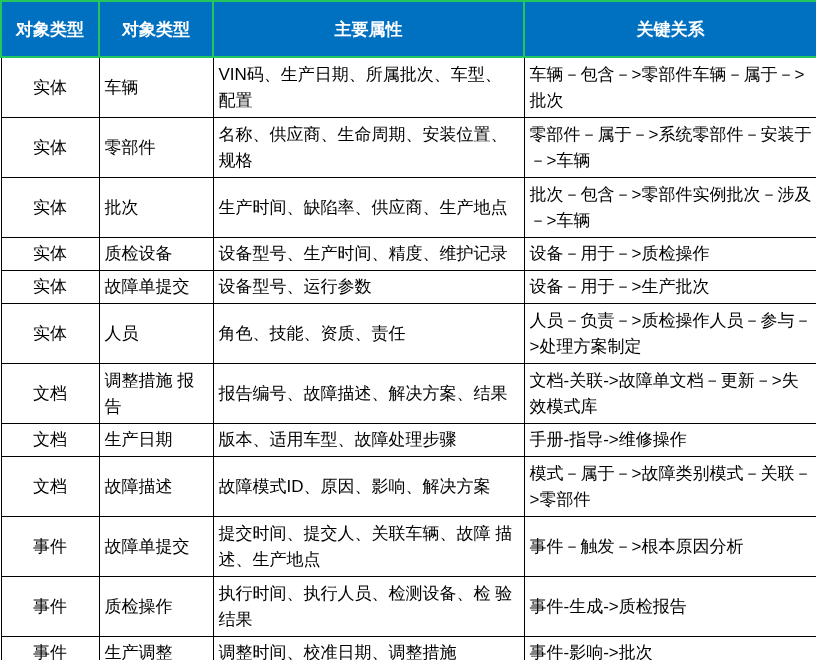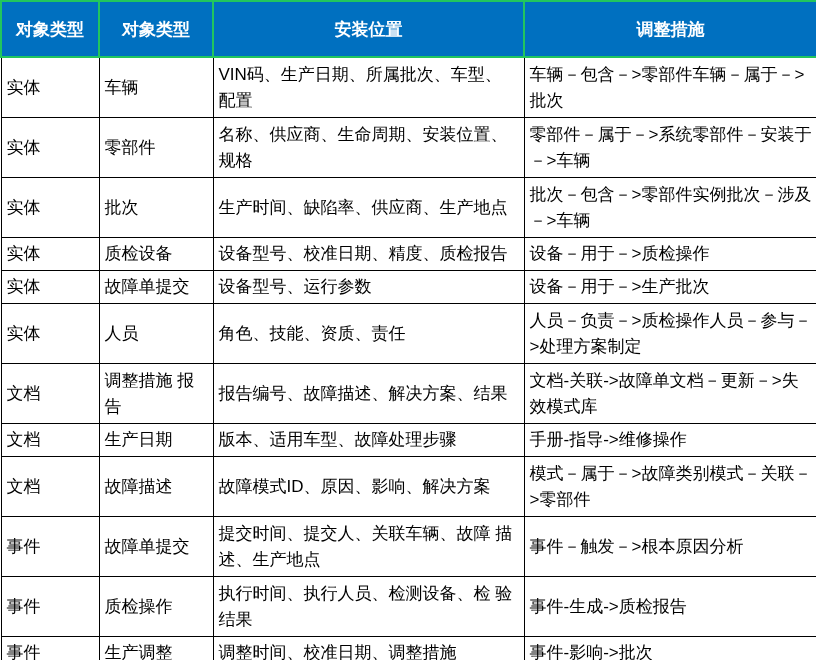--- a/index.html
+++ b/index.html
@@ -36,40 +36,40 @@
     line-height: 26px;
     color: #000000;
     padding: 1px 5px;
     vertical-align: middle;
     background: #ffffff;
     word-break: break-all;
     overflow: hidden;
   }
   tr.r1 td { height: 30px; }
   tr.r2 td { height: 57px; }
-  td.c1 { }
+  td.c1 { text-align: center; }
   td.c2, td.c3, td.c4 { text-align: left; }
 </style>
 </head>
 <body>
 
 <div class="page">
   <table class="schema">
     <colgroup>
       <col style="width:98px">
       <col style="width:114px">
       <col style="width:311px">
       <col style="width:293px">
     </colgroup>
     <thead>
       <tr>
         <th>对象类型</th>
         <th>对象类型</th>
-        <th>安装位置</th>
-        <th>调整措施</th>
+        <th>主要属性</th>
+        <th>关键关系</th>
       </tr>
     </thead>
     <tbody>
       <tr class="r2">
         <td class="c1">实体</td>
         <td class="c2">车辆</td>
         <td class="c3">VIN码、生产日期、所属批次、车型、配置</td>
         <td class="c4">车辆－包含－&gt;零部件车辆－属于－&gt;批次</td>
       </tr>
       <tr class="r2">
@@ -80,21 +80,21 @@
       </tr>
       <tr class="r2">
         <td class="c1">实体</td>
         <td class="c2">批次</td>
         <td class="c3">生产时间、缺陷率、供应商、生产地点</td>
         <td class="c4">批次－包含－&gt;零部件实例批次－涉及－&gt;车辆</td>
       </tr>
       <tr class="r1">
         <td class="c1">实体</td>
         <td class="c2">质检设备</td>
-        <td class="c3">设备型号、校准日期、精度、质检报告</td>
+        <td class="c3">设备型号、生产时间、精度、维护记录</td>
         <td class="c4">设备－用于－&gt;质检操作</td>
       </tr>
       <tr class="r1">
         <td class="c1">实体</td>
         <td class="c2">故障单提交</td>
         <td class="c3">设备型号、运行参数</td>
         <td class="c4">设备－用于－&gt;生产批次</td>
       </tr>
       <tr class="r2">
         <td class="c1">实体</td>

